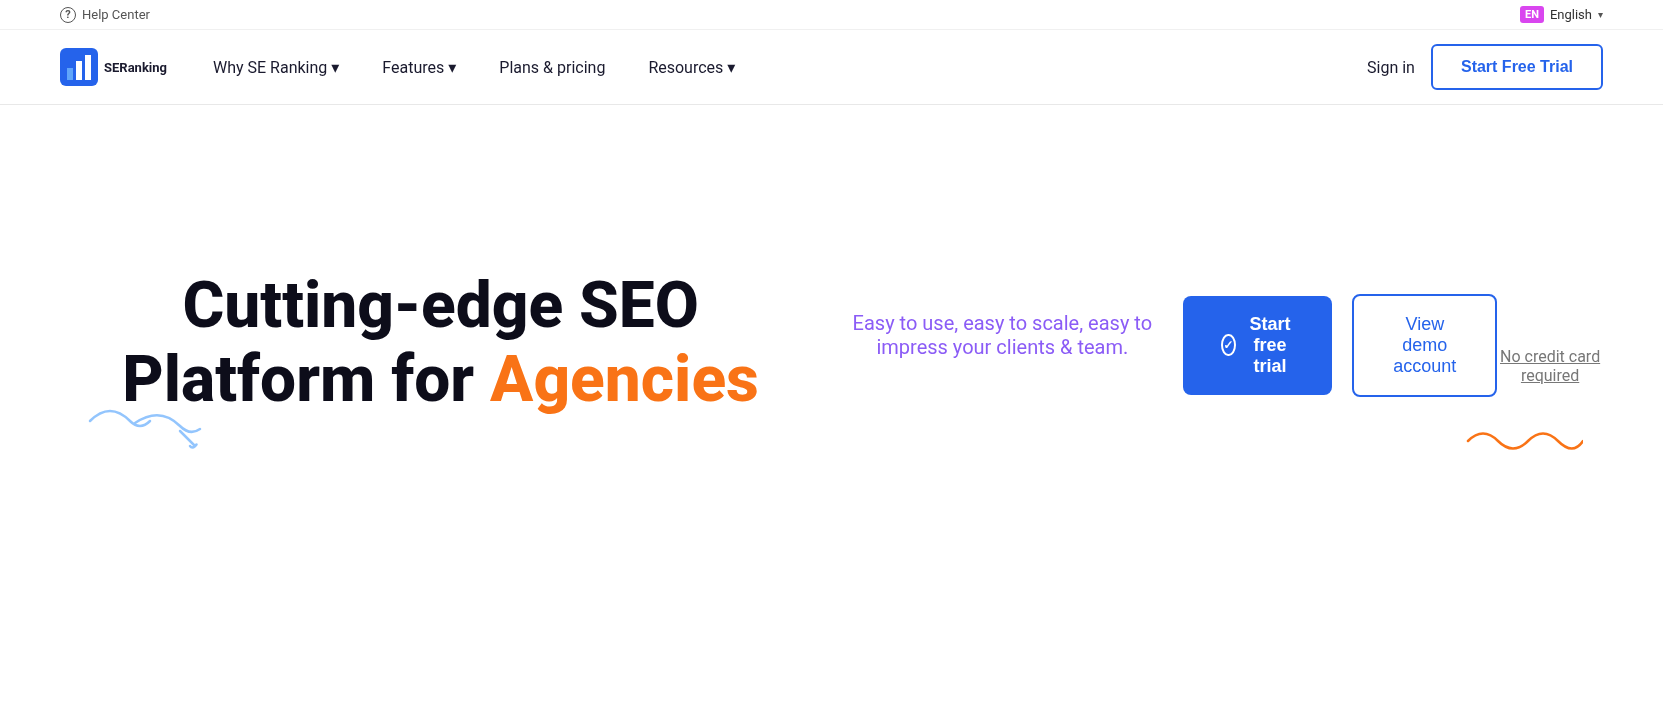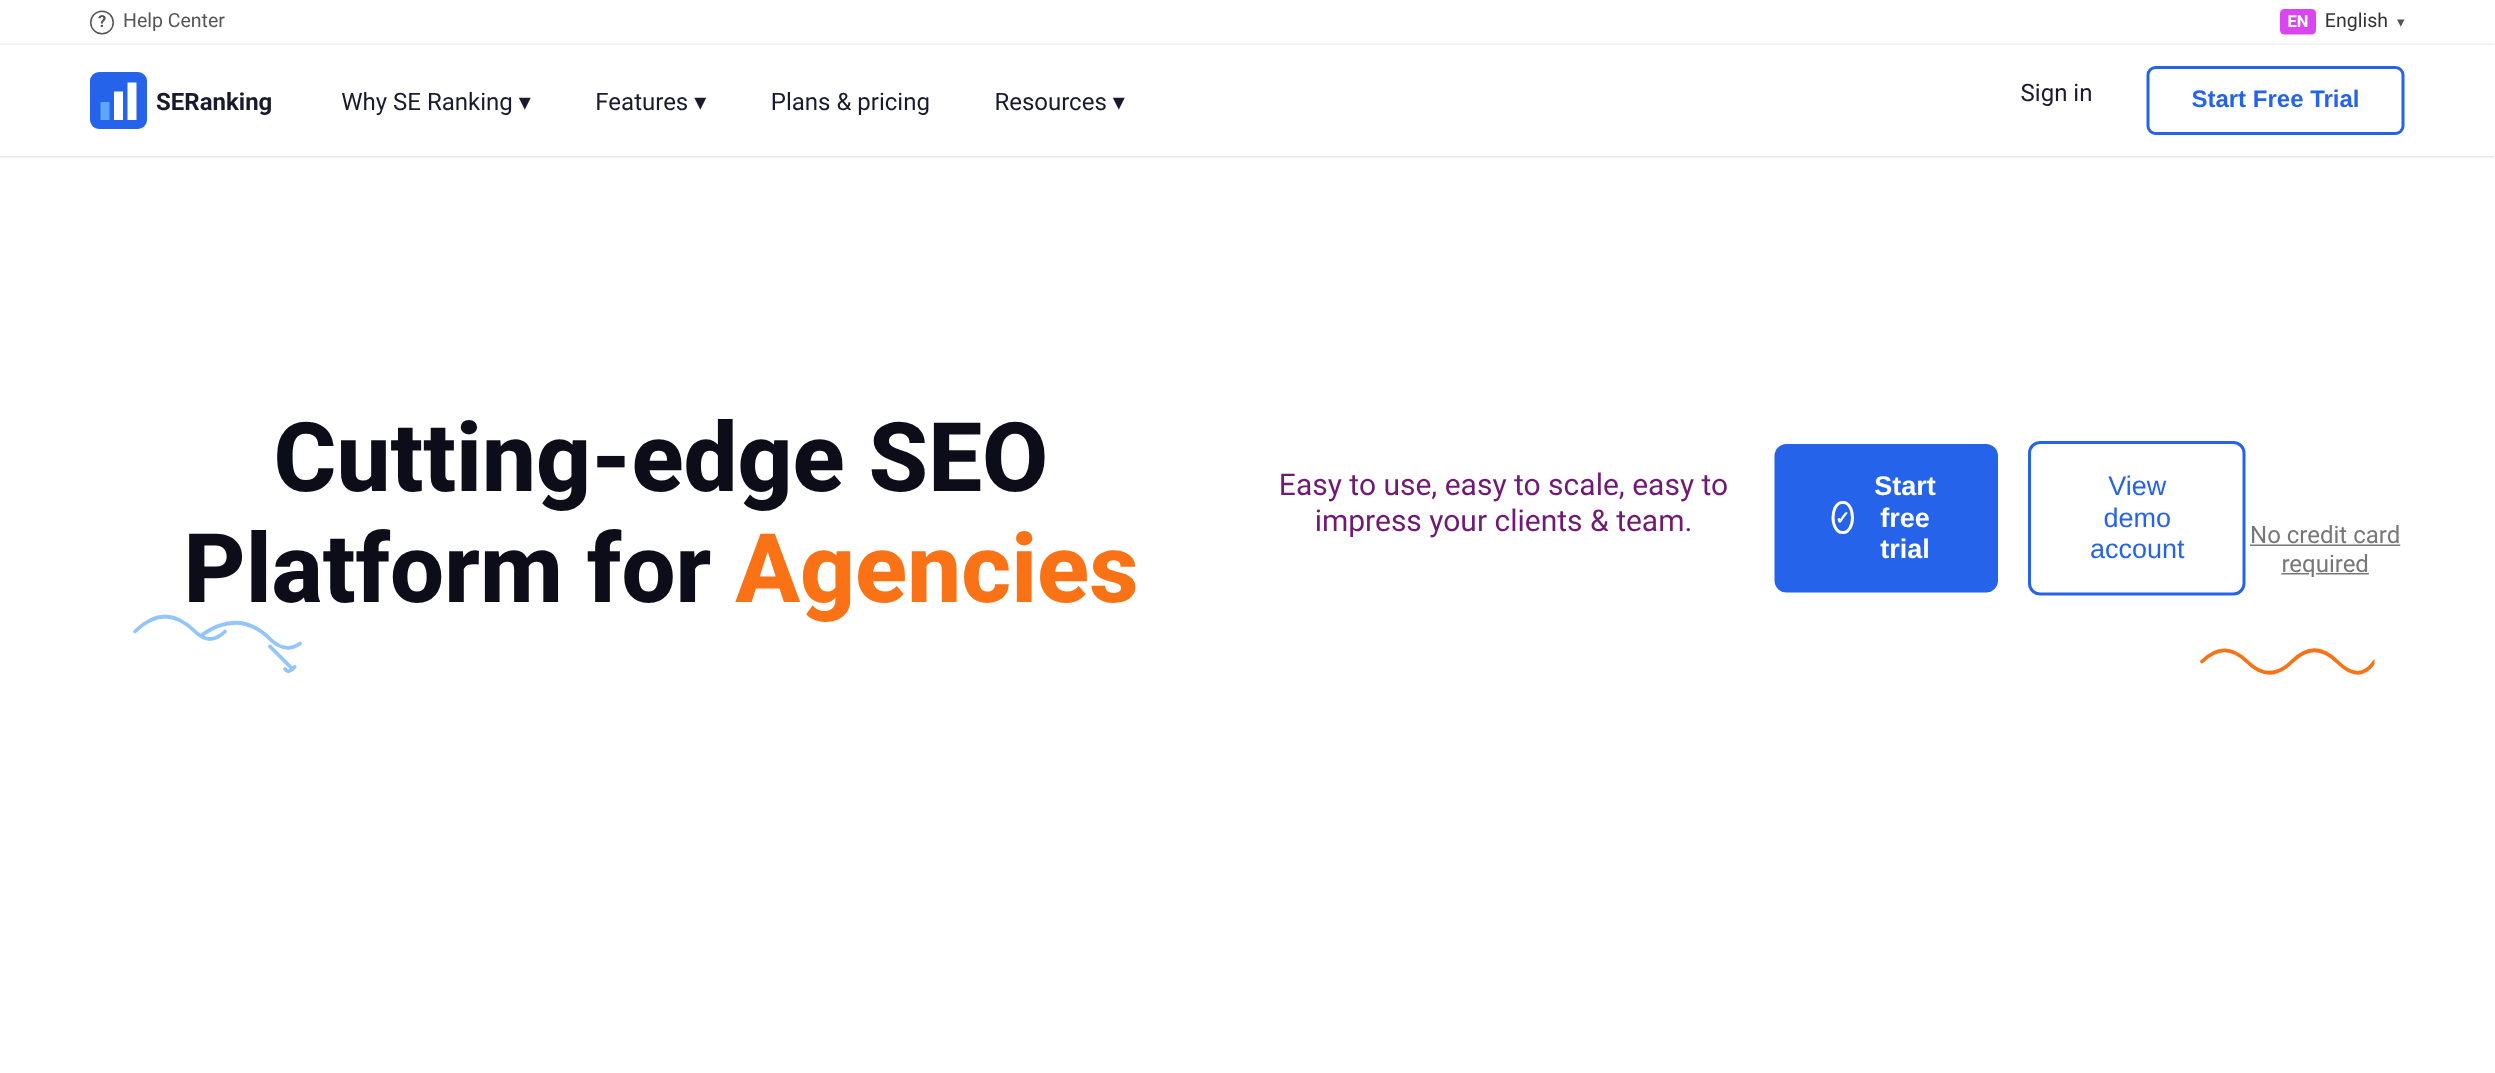--- a/index.html
+++ b/index.html
@@ -94,21 +94,21 @@
       gap: 6px;
       cursor: pointer;
     }
 
     .logo-icon {
       width: 38px;
       height: 38px;
     }
 
     .logo-text {
-      font-size: 16px;
+      font-size: 13px;
       font-weight: 400;
       color: #1a1a2e;
     }
 
     .logo-text span {
       font-weight: 700;
       color: #1a1a2e;
     }
 
     .nav-items {
@@ -124,22 +124,21 @@
       font-size: 16px;
       color: #1a1a2e;
       cursor: pointer;
       padding: 8px 10px;
       border-radius: 4px;
       white-space: nowrap;
     }
 
     .nav-right {
       display: flex;
-      align-items: flex-start;
-      gap: 20px;
+      align-items: center;
     }
 
     .sign-in-btn {
       font-size: 16px;
       color: #1a1a2e;
       cursor: pointer;
       padding: 8px 16px;
     }
 
     .start-trial-btn {
@@ -174,21 +173,21 @@
       margin-bottom: 24px;
       max-width: 900px;
     }
 
     .hero-title .highlight {
       color: #f97316;
     }
 
     .hero-subtitle {
       font-size: 20px;
-      color: #701a75;
+      color: #8b5cf6;
       margin-bottom: 40px;
       font-weight: 400;
     }
 
     .hero-buttons {
       display: flex;
       gap: 20px;
       align-items: center;
       margin-bottom: 20px;
     }

